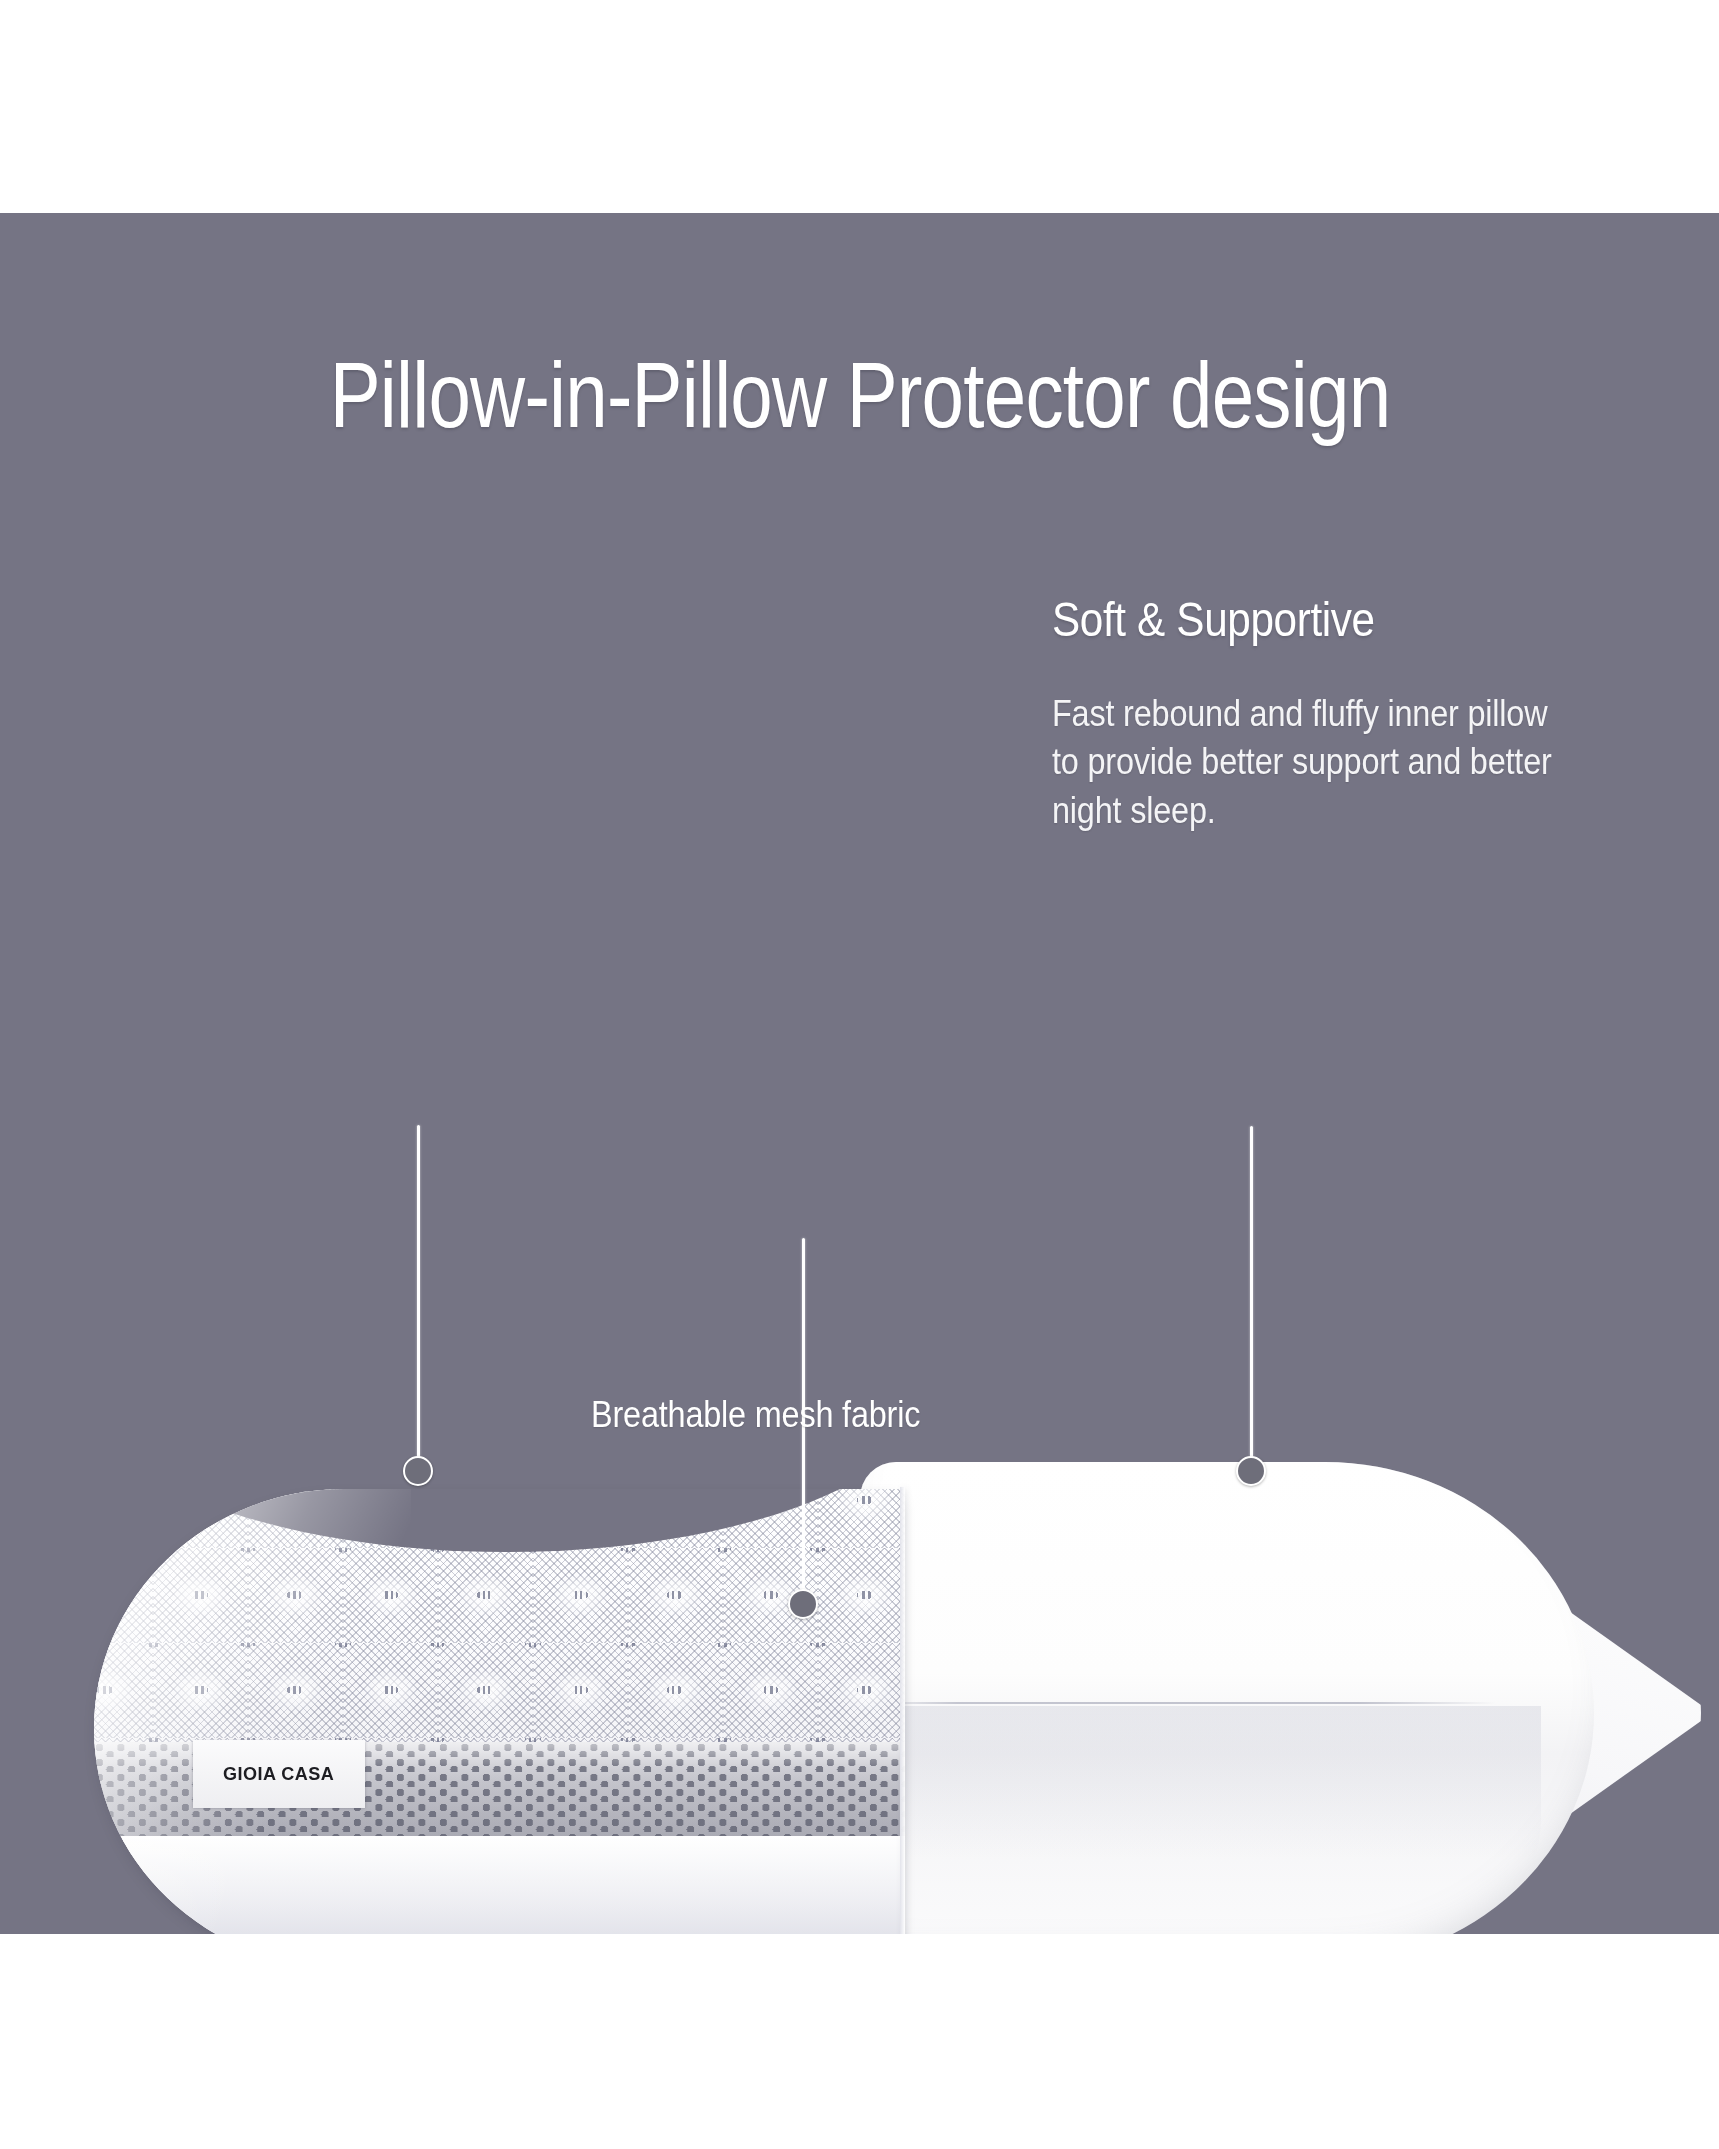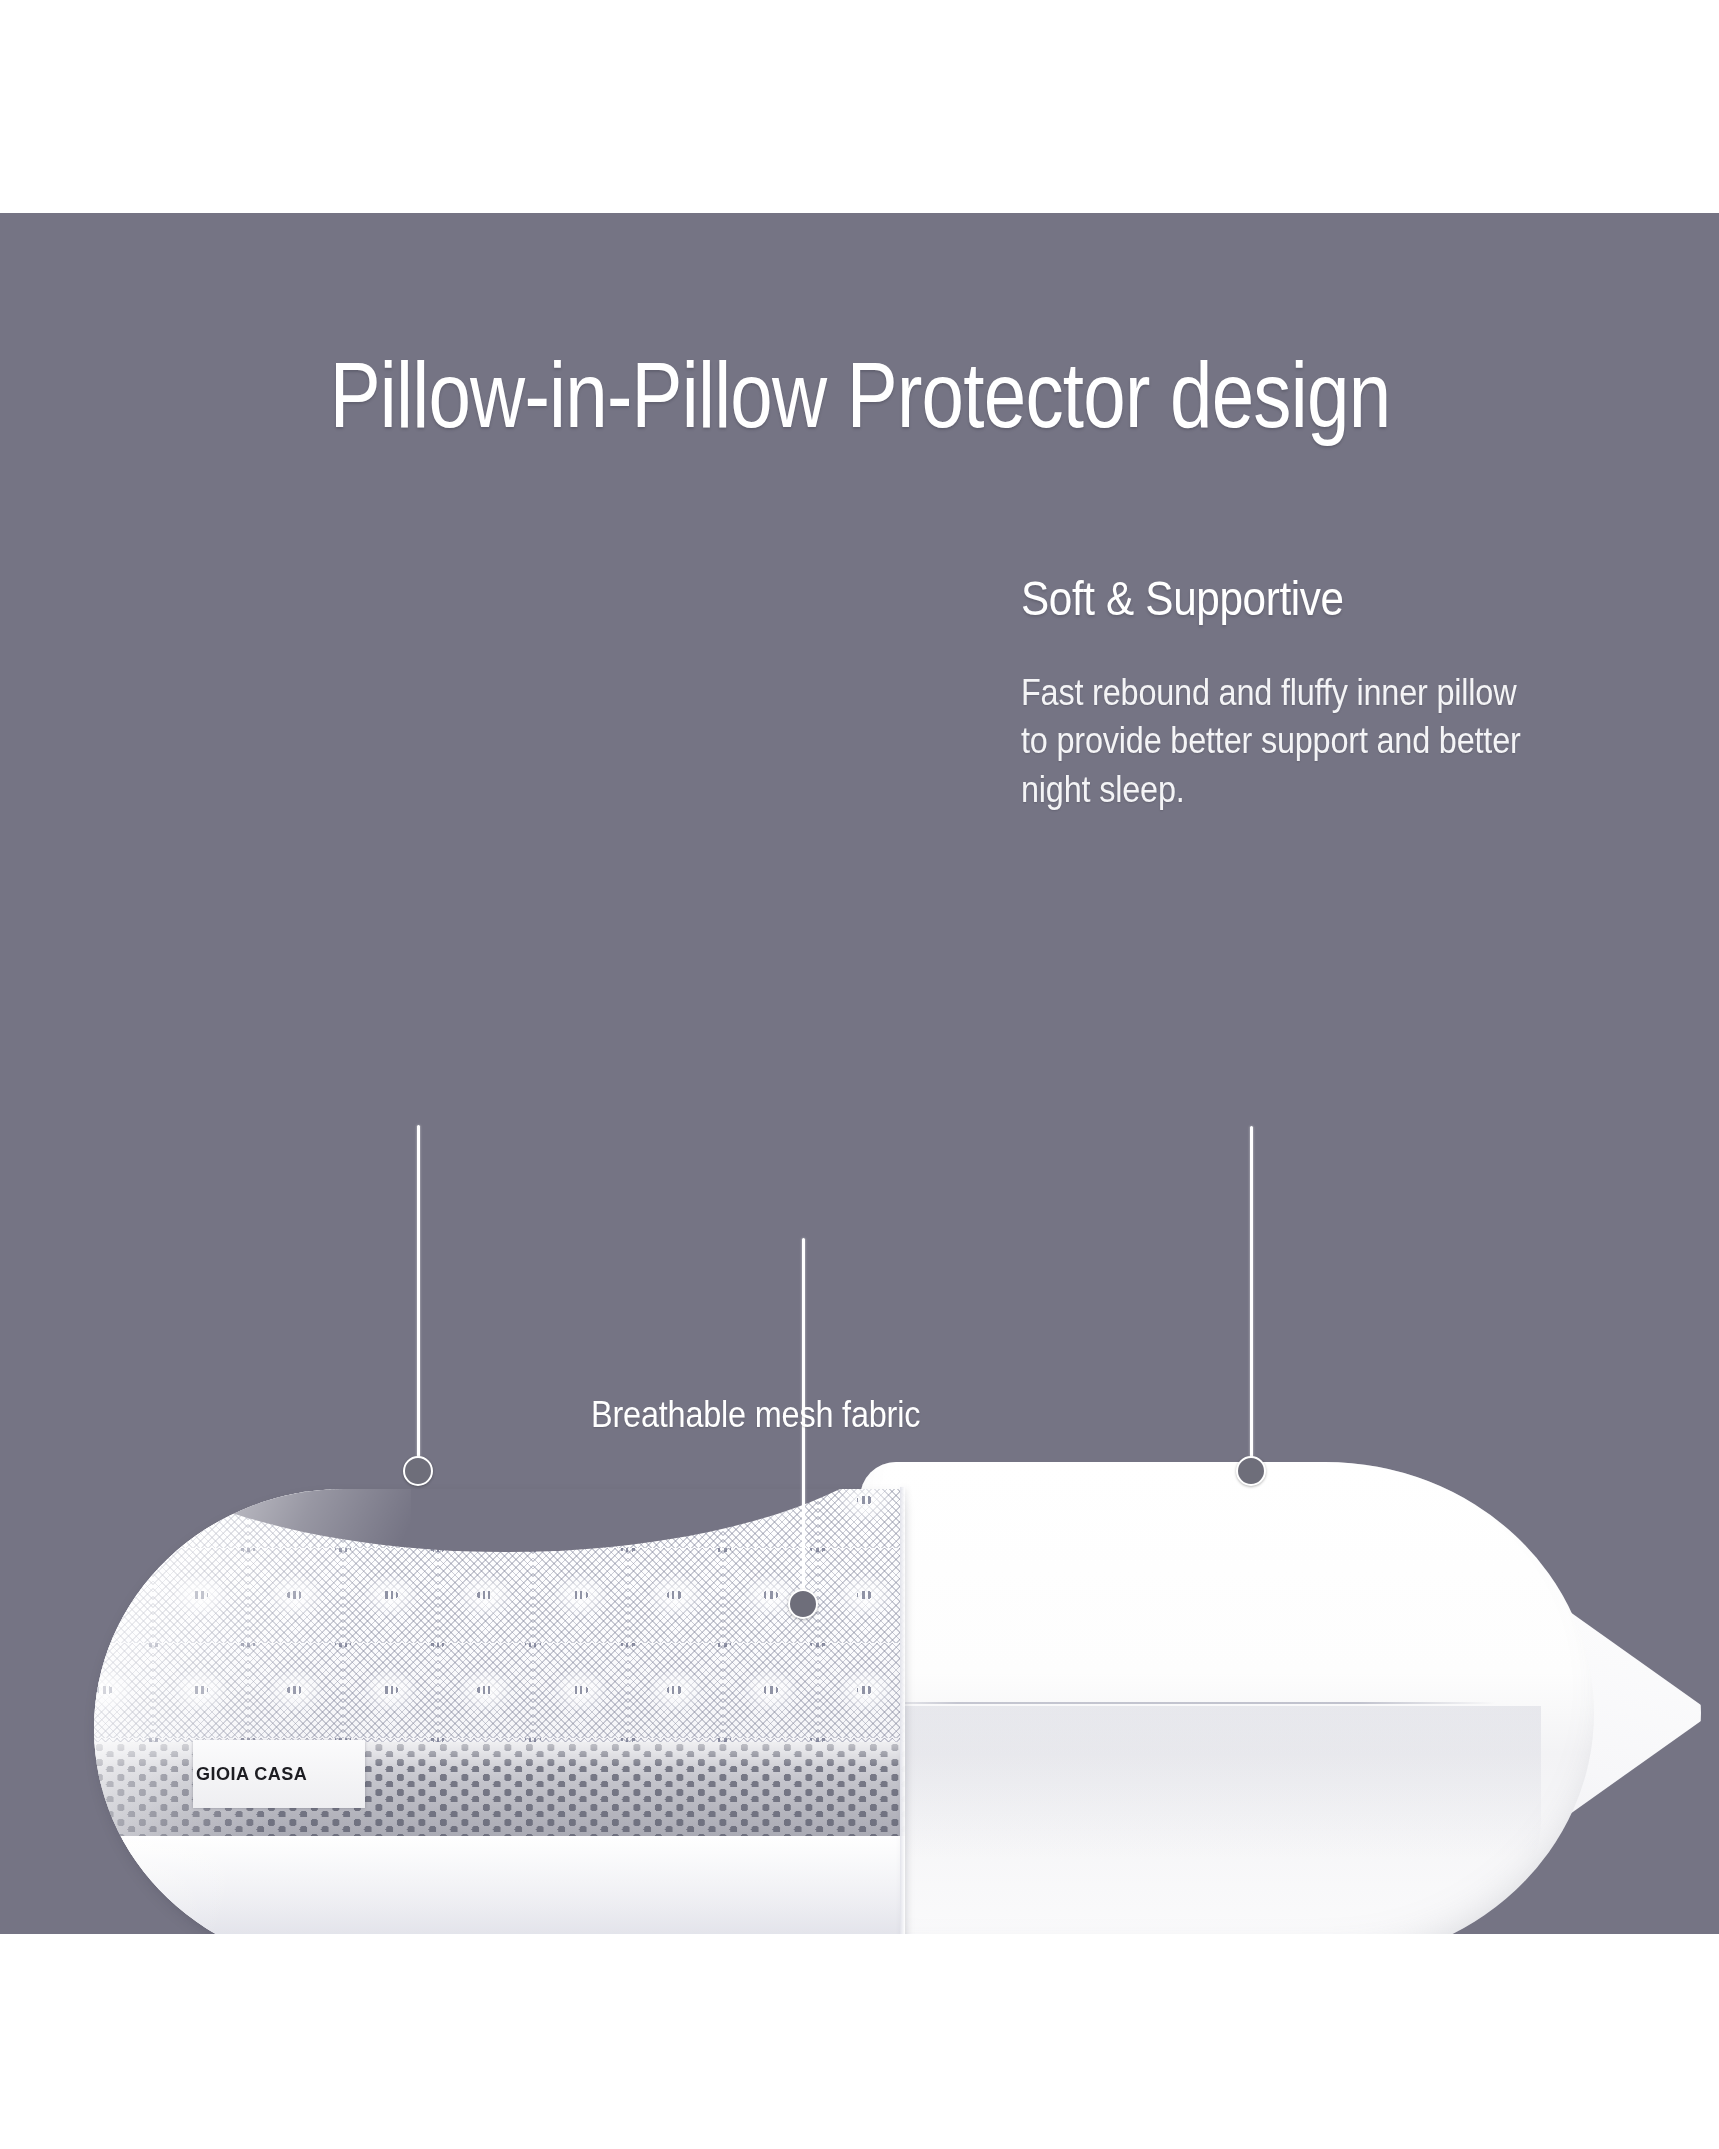--- a/index.html
+++ b/index.html
@@ -24,21 +24,21 @@
     letter-spacing:-0.9px;
     transform:scaleX(.82);
     transform-origin:50% 50%;
     white-space:nowrap;
     text-shadow:0 1.8px 2.7px rgba(40,40,50,.25);
   }
 
   
   .col{position:absolute;top:358px;}
   .col.left{left:179px;width:573px;}
-  .col.right{left:1021px;width:573px;}
+  .col.right{left:1052px;width:573px;margin-top:21px;}
 
   .col-title{
     color:#ffffff;
     font-size:48px;
     line-height:1.18;
     font-weight:400;
     letter-spacing:-0.4px;
     transform:scaleX(.88);
     transform-origin:0 50%;
     margin:0 0 41px 0;
@@ -184,21 +184,21 @@
   }
   #mesh-shade{
     position:absolute;inset:0;
     background:linear-gradient(180deg,rgba(255,255,255,.55) 0%,rgba(255,255,255,0) 26%,rgba(90,92,108,.22) 100%);
   }
   
   #brand-tag{
     position:absolute;left:193px;top:1527px;
     width:172px;height:68px;
     background:linear-gradient(180deg,#fbfbfc,#eeeef1);
-    display:flex;align-items:center;
+    display:flex;align-items:center;justify-content:center;
     box-shadow:0 0.9px 2.7px rgba(60,60,80,.35);
   }
   #brand-tag span{
     color:#1d1d22;font-size:19px;font-weight:700;letter-spacing:0.5px;
     transform:scaleX(.95);white-space:nowrap;
   }
 
   
   #gusset{
     position:absolute;left:0;top:347px;width:811px;height:132px;

